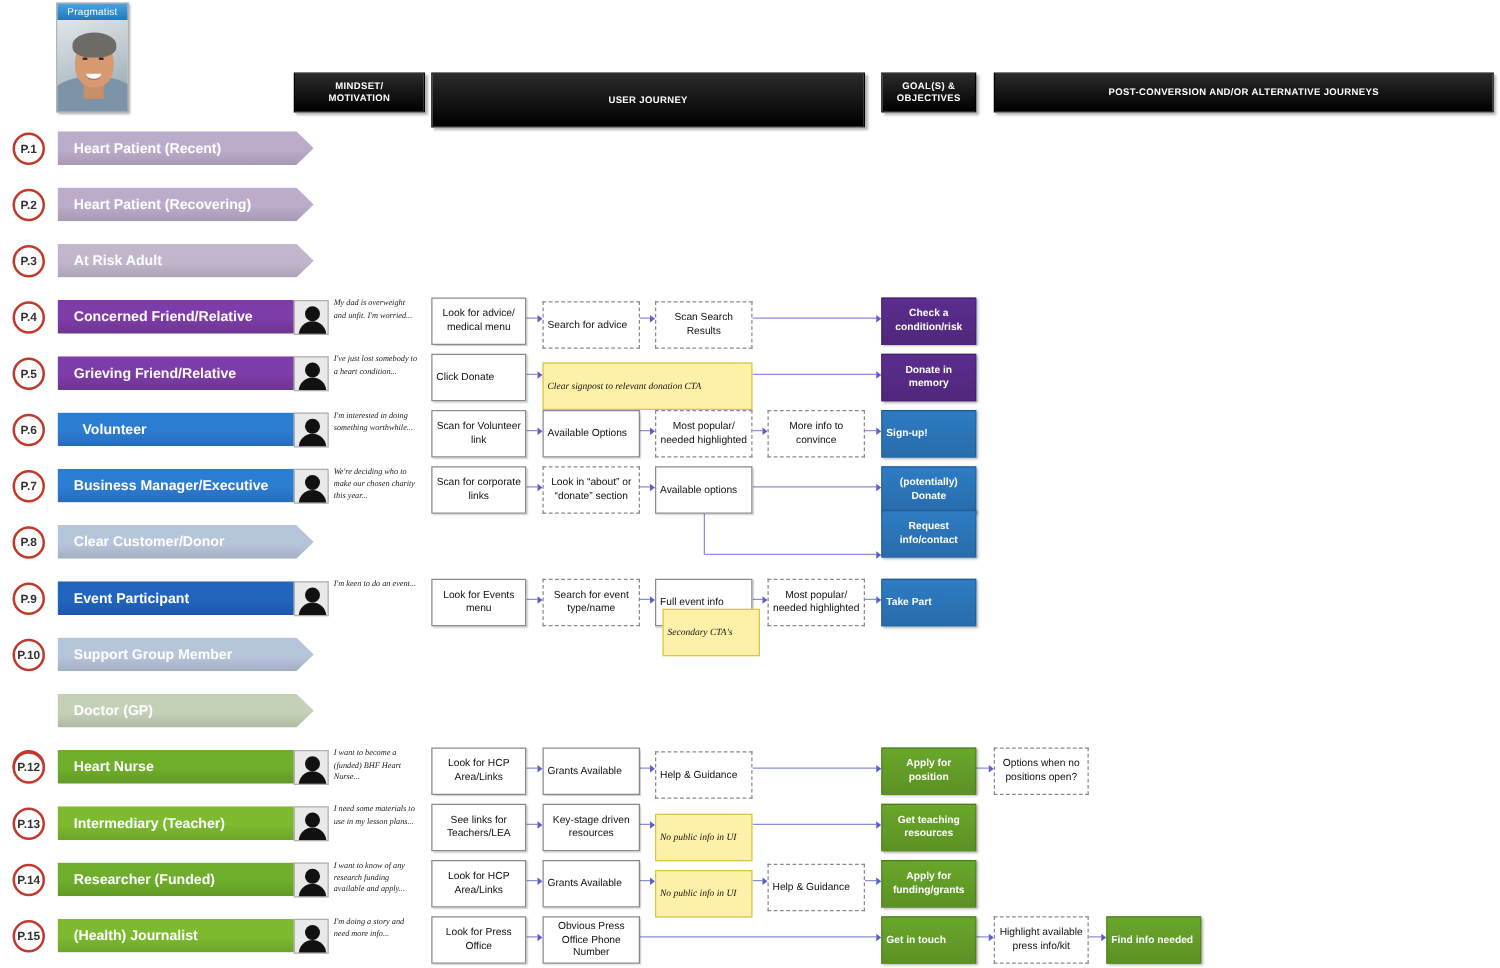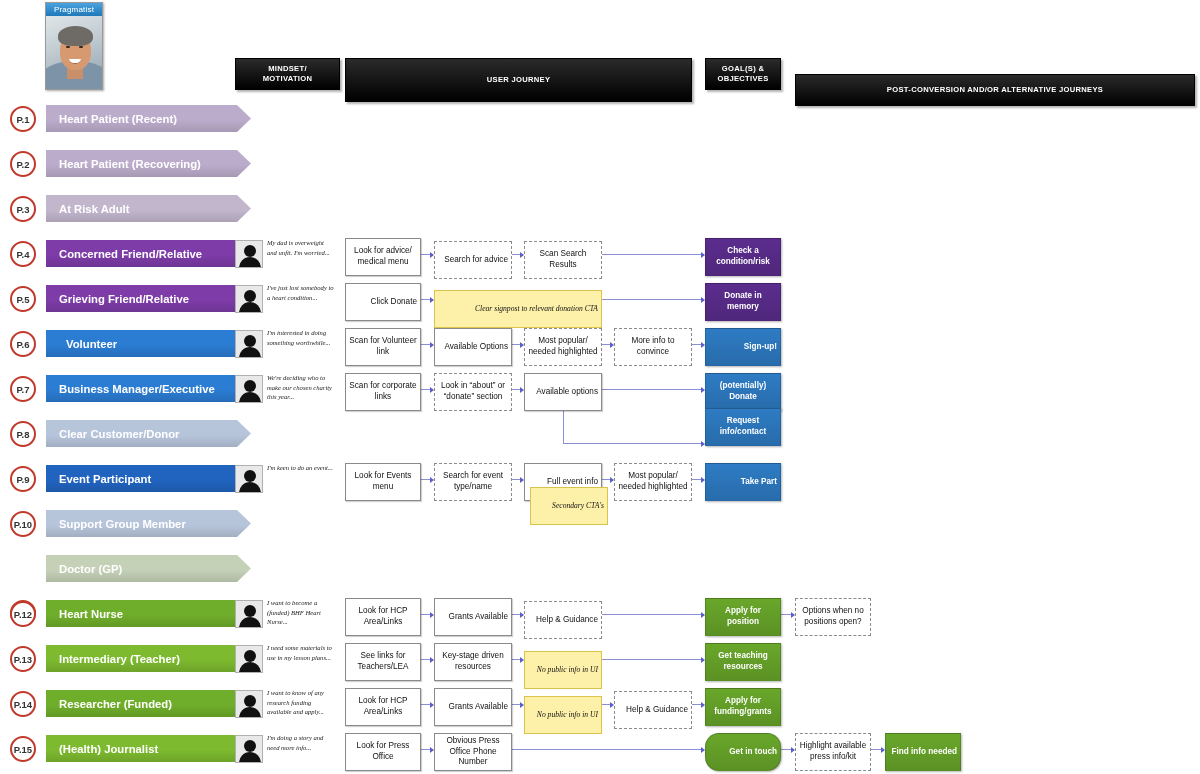--- a/index.html
+++ b/index.html
@@ -42,21 +42,21 @@
     filter:drop-shadow(1px 1px 1px rgba(0,0,0,.3));}
 
   
   .ava{position:absolute;width:28px;height:28px;border:1px solid #b0b0b0;background:#e9e9e9;
     box-sizing:border-box;overflow:hidden;}
   .ava .h{position:absolute;left:8px;top:4px;width:12px;height:12px;border-radius:50%;background:#111;}
   .ava .b{position:absolute;left:3px;top:16px;width:22px;height:14px;border-radius:11px 11px 0 0;background:#111;}
   .quote{position:absolute;font-size:6.6px;font-style:italic;color:#1a1a1a;line-height:1.45;
     font-family:"Liberation Serif",serif;}
 
-  .box{position:absolute;display:flex;align-items:center;justify-content:flex-end;text-align:center;
+  .box{position:absolute;display:flex;align-items:center;justify-content:flex-start;text-align:center;
     font-size:8.2px;color:#111;line-height:1.3;box-sizing:border-box;padding:18px 3px;}
   .box.solid{background:#fff;border:1px solid #8a8a8a;box-shadow:1px 1px 1px rgba(0,0,0,.18);}
   .box.dash{background:#fff;border:1px dashed #8a8a8a;}
   .box.note{background:#fdf0a8;border:1px solid #d9c34a;font-style:italic;
     font-family:"Liberation Serif",serif;font-size:7.6px;}
   .box.goal{color:#fff;font-weight:bold;font-size:8.2px;box-shadow:1px 1px 2px rgba(0,0,0,.3);
     border:1px solid rgba(0,0,0,.15);}
 
   .ln{position:absolute;background:#8b8fd6;}
   .ln.h{height:1px;} .ln.v{width:1px;}
@@ -89,21 +89,21 @@
     </div>
     <div class="hdr" style="left: 345px; top: 58px; width: 347px; height: 44px;">
       <span>USER JOURNEY</span>
     </div>
     <div class="hdr" style="left: 705px; top: 58px; width: 76px; height: 32px;">
       <div>
         <div>GOAL(S) &amp;</div>
         <div>OBJECTIVES</div>
       </div>
     </div>
-    <div class="hdr" style="left: 795px; top: 74px; width: 400px; height: 32px;">
+    <div class="hdr" style="left: 795px; top: 58px; width: 400px; height: 32px;">
       <span>POST-CONVERSION AND/OR ALTERNATIVE JOURNEYS</span>
     </div>
   </div>
 <div id="stage">
     <div class="pnum" style="left: 10px; top: 106px;">P.1</div>
     <div class="chev" style="left: 46px; top: 105px; width: 205px; background: linear-gradient(rgb(185, 168, 201) 0%, rgb(185, 168, 201) 55%, rgba(0, 0, 0, 0.12) 100%), rgb(185, 168, 201); opacity: 0.95;">
       <span>Heart Patient (Recent)</span>
     </div>
     <div class="pnum" style="left: 10px; top: 151px;">P.2</div>
     <div class="chev" style="left: 46px; top: 150px; width: 205px; background: linear-gradient(rgb(185, 168, 201) 0%, rgb(185, 168, 201) 55%, rgba(0, 0, 0, 0.12) 100%), rgb(185, 168, 201); opacity: 0.95;">
@@ -381,21 +381,21 @@
       <div class="h"></div>
       <div class="b"></div>
     </div>
     <div class="quote" style="left: 267px; top: 733px; width: 68px;">I'm doing a story and need more info...</div>
     <div class="box solid" style="left: 345px; top: 733px; width: 76px; height: 31px;">
       <span>Look for Press Office</span>
     </div>
     <div class="box solid" style="left: 434px; top: 733px; width: 78px; height: 31px;">
       <span>Obvious Press Office Phone Number</span>
     </div>
-    <div class="box goal" style="left: 705px; top: 733px; width: 76px; height: 31px; background: linear-gradient(rgb(105, 167, 42) 0%, rgba(0, 0, 0, 0.18) 140%) rgb(105, 167, 42); border-radius: 14px;">
+    <div class="box goal" style="left: 705px; top: 733px; width: 76px; height: 31px; background: linear-gradient(rgb(105, 167, 42) 0%, rgba(0, 0, 0, 0.18) 140%) rgb(105, 167, 42);">
       <span>Get in touch</span>
     </div>
     <div class="box dash" style="left: 795px; top: 733px; width: 76px; height: 31px;">
       <span>Highlight available press info/kit</span>
     </div>
     <div class="box goal" style="left: 885px; top: 733px; width: 76px; height: 31px; background: linear-gradient(rgb(105, 167, 42) 0%, rgba(0, 0, 0, 0.18) 140%) rgb(105, 167, 42);">
       <span>Find info needed</span>
     </div>
   </div>
 

